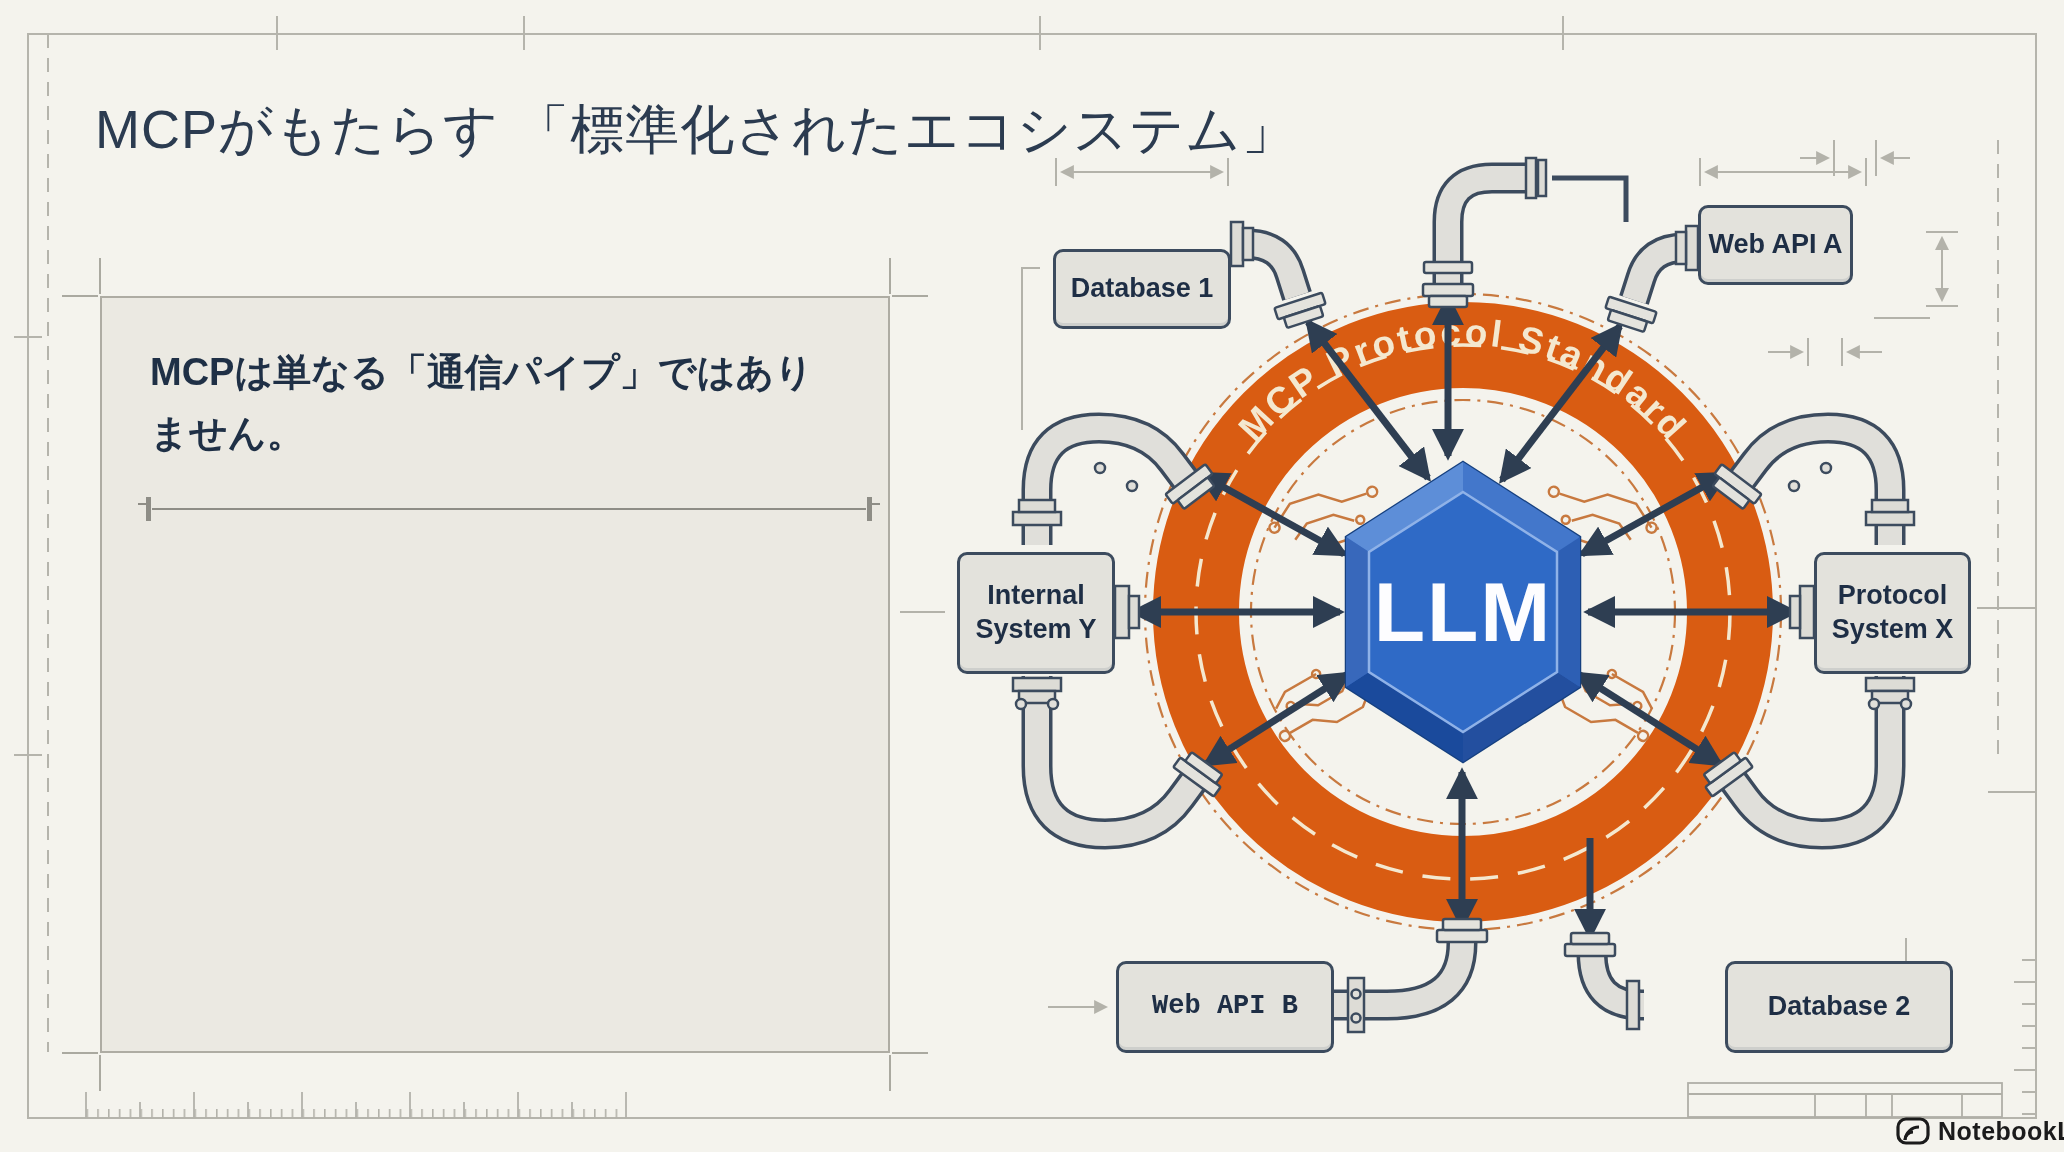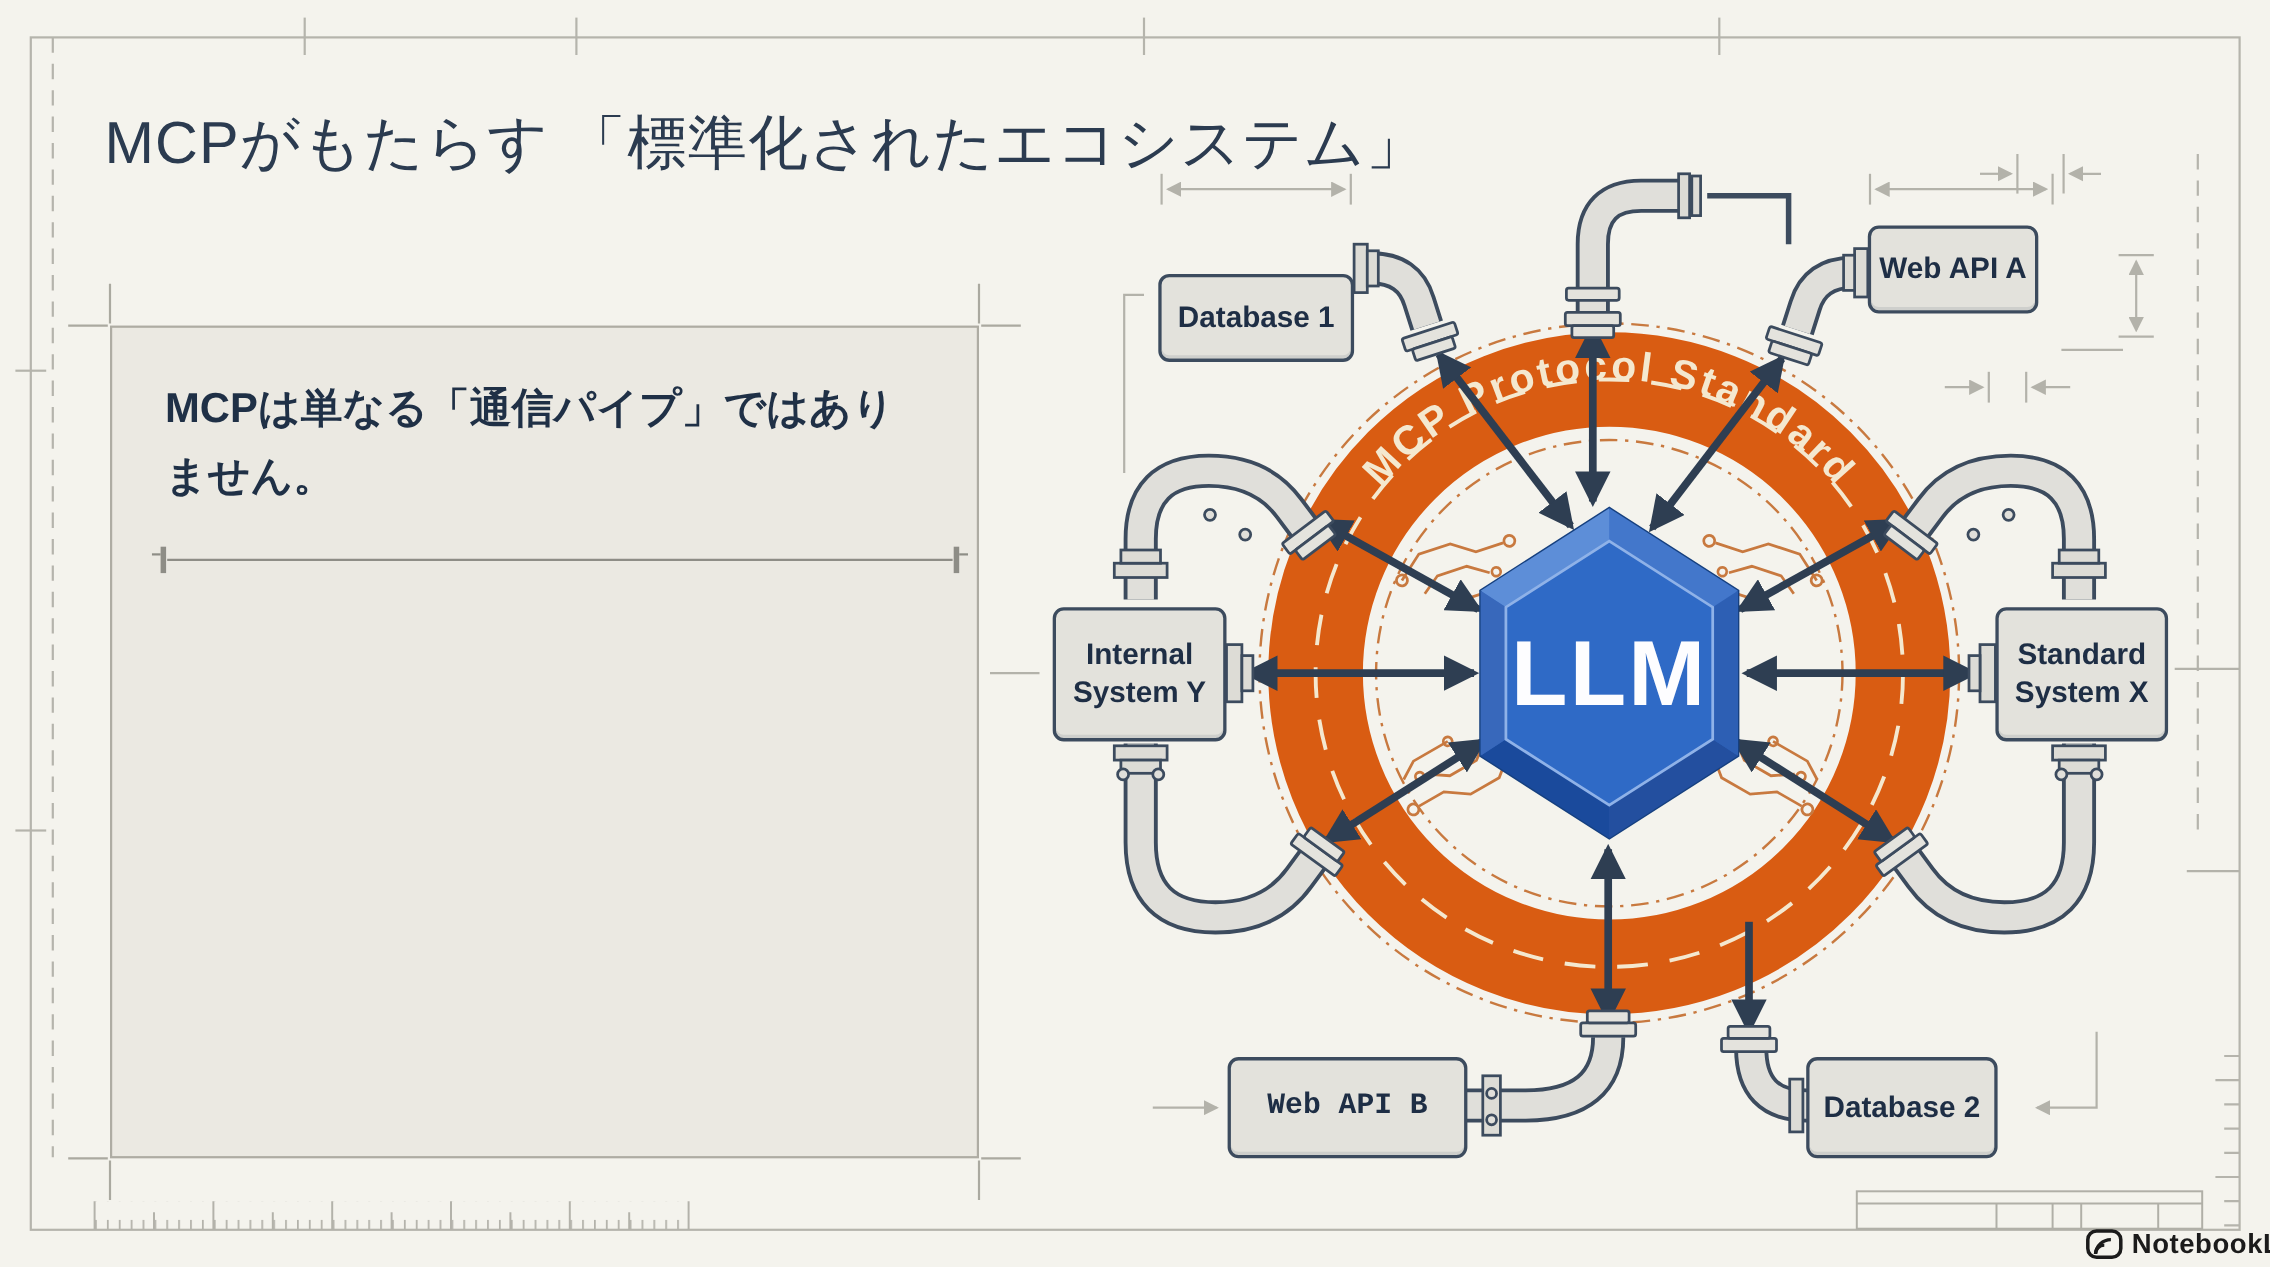--- a/index.html
+++ b/index.html
@@ -30,21 +30,21 @@
     z-index:6;background:#e3e2dc;border:3px solid #3c4b5e;border-radius:10px;
     display:flex;align-items:center;justify-content:center;text-align:center;
     font-size:27px;font-weight:600;color:#1e2e45;box-sizing:border-box;line-height:1.25;
     box-shadow:inset 0 -3px 0 rgba(60,75,94,.12);
   }
   #node-db1{left:1053px;top:205px;width:178px;height:80px;margin-top:44px;}
   #node-apia{left:1698px;top:205px;width:155px;height:80px;}
   #node-isy{left:957px;top:552px;width:158px;height:122px;padding:0 14px;}
   #node-isx{left:1814px;top:552px;width:157px;height:122px;padding:0 14px;}
   #node-apib{left:1116px;top:961px;width:218px;height:92px;font-family:Liberation Mono, monospace;}
-  #node-db2{left:1642px;top:961px;width:174px;height:92px;}
+  #node-db2{left:1725px;top:961px;width:228px;height:92px;}
   
   #watermark{
     left:1896px;top:1116px;z-index:7;display:flex;align-items:center;gap:8px;
     font-size:25px;font-weight:700;color:#1b1b1b;letter-spacing:.5px;
   }
 </style>
 </head>
 <body>
 
 <svg id="bg-svg" width="2064" height="1152" viewBox="0 0 2064 1152">
@@ -298,21 +298,21 @@
 <div id="node-db1" class="node abs">
   <span>Database 1</span>
 </div>
 <div id="node-apia" class="node abs">
   <span>Web API A</span>
 </div>
 <div id="node-isy" class="node abs">
   <span>Internal System Y</span>
 </div>
 <div id="node-isx" class="node abs">
-  <span>Standard System X</span>
+  <span>Protocol System X</span>
 </div>
 <div id="node-apib" class="node abs">
   <span>Web API B</span>
 </div>
 <div id="node-db2" class="node abs">
   <span>Database 2</span>
 </div>
 
 <div id="watermark" class="abs">
   <svg width="34" height="30" viewBox="0 0 34 30">

